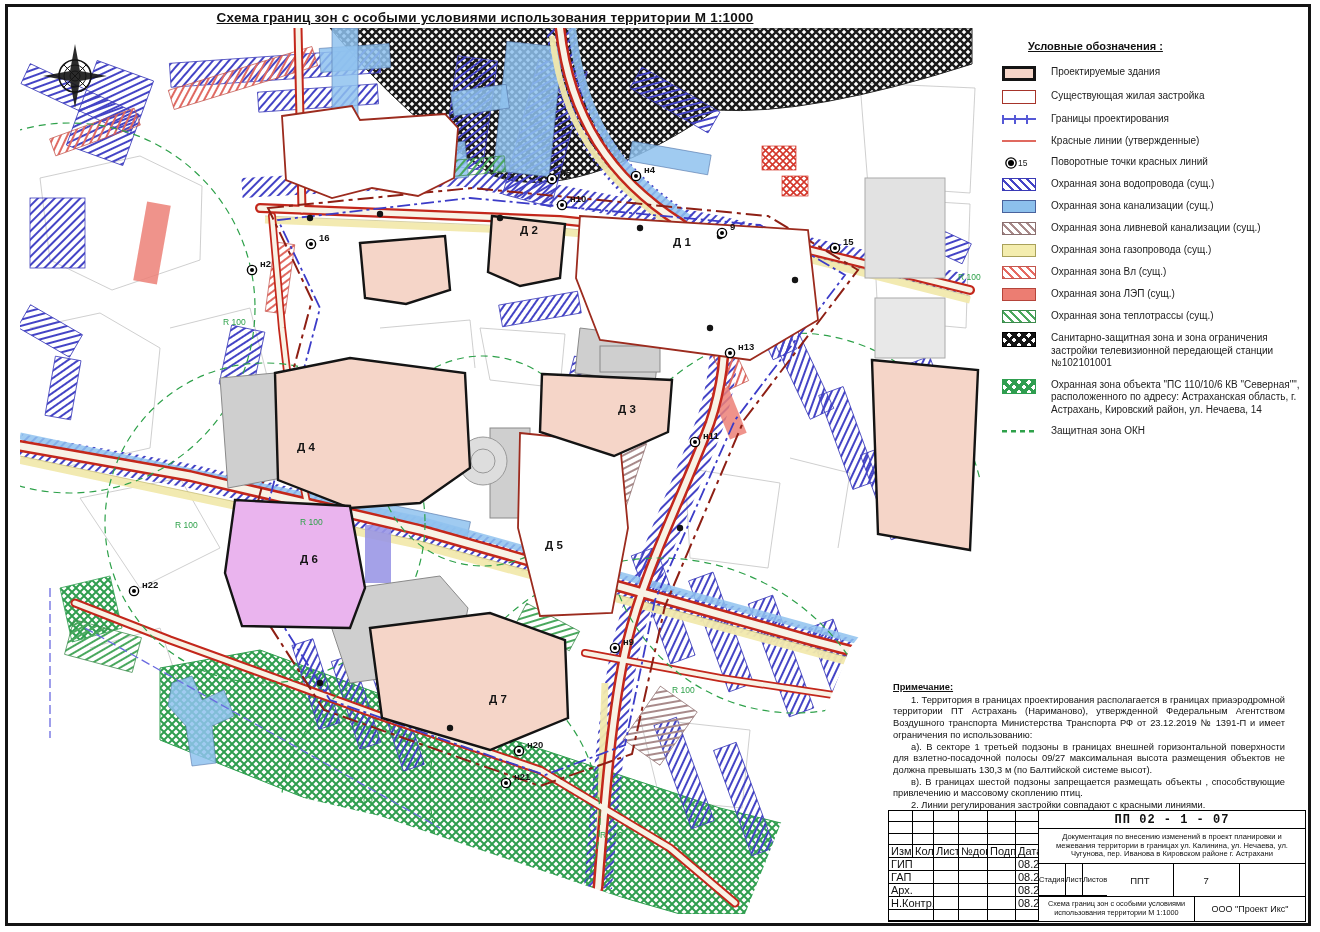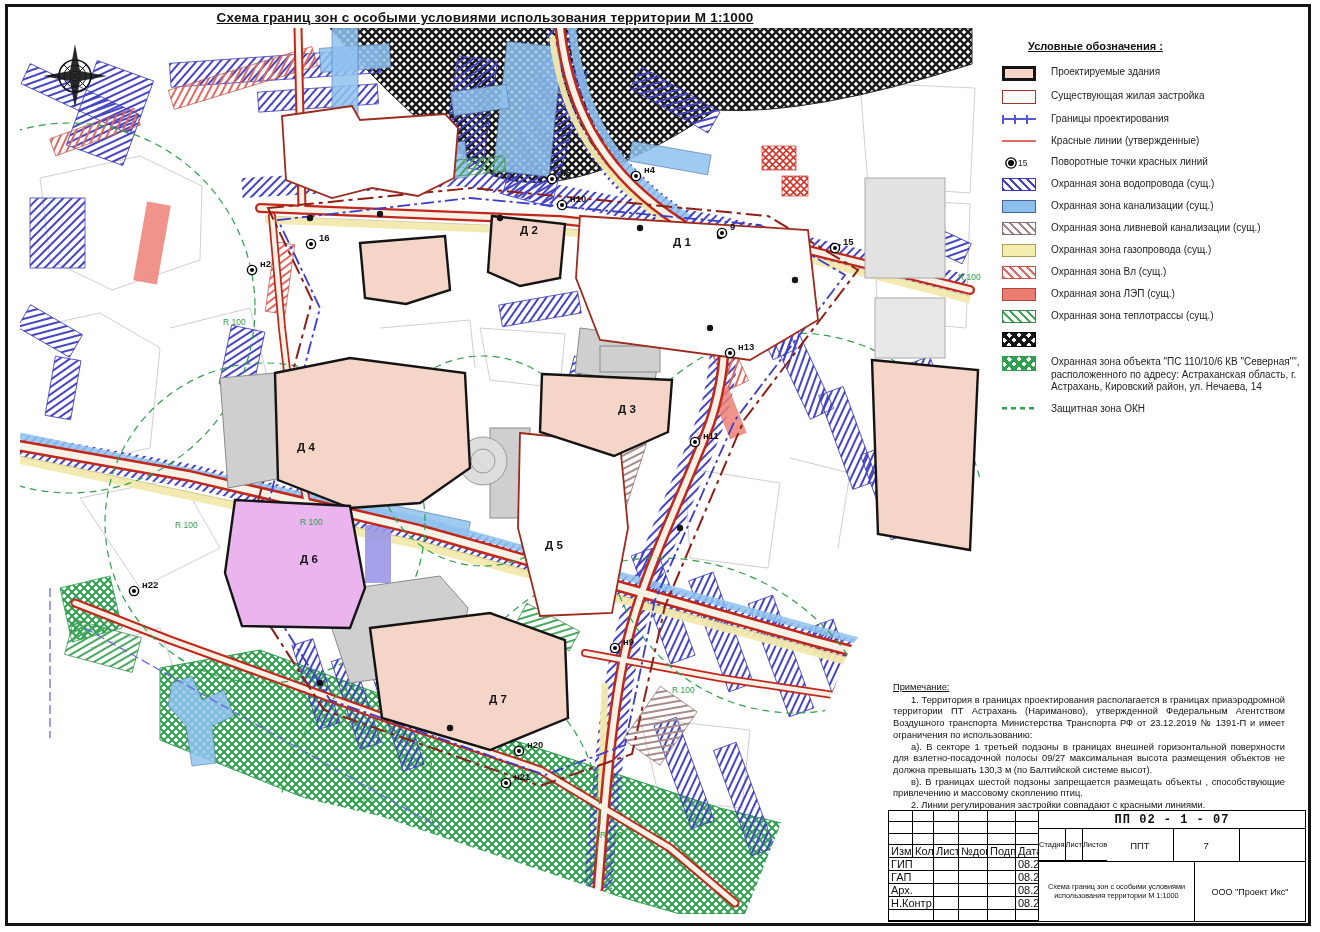--- a/index.html
+++ b/index.html
@@ -29,21 +29,21 @@
   .sw-gas-solid{background:#f4edae;border:1.2px solid #a9a15a;}
   .sw-vl-hatch{background:repeating-linear-gradient(45deg,#e66a62 0 2px,rgba(0,0,0,0) 2px 6px);border:1.2px solid #c4564e;}
   .sw-lep-solid{background:#ec7d72;border:1.2px solid #b5443a;}
   .sw-heat-hatch{background:repeating-linear-gradient(45deg,#4aa85e 0 2px,rgba(0,0,0,0) 2px 6px);border:1.2px solid #3c8a4c;}
   .sw-tv-crosshatch{background:repeating-linear-gradient(45deg,#151515 0 3px,rgba(0,0,0,0) 3px 7px),repeating-linear-gradient(-45deg,#151515 0 3px,rgba(0,0,0,0) 3px 7px);border:1.4px solid #000;height:15px;}
   .sw-ps-crosshatch{background:repeating-linear-gradient(45deg,#2f9e4f 0 3px,rgba(0,0,0,0) 3px 7px),repeating-linear-gradient(-45deg,#2f9e4f 0 3px,rgba(0,0,0,0) 3px 7px);border:1.4px solid #2f9e4f;height:15px;}
   .sw-okn-dash{border:none;height:12px;background:repeating-linear-gradient(90deg,#2ea14a 0 5px,rgba(0,0,0,0) 5px 9px) center/100% 2.5px no-repeat;}
 
   
   .notes{position:absolute;left:893px;top:682px;width:392px;font-size:9.3px;line-height:1.26;text-align:justify;}
-  .notes-heading{font-weight:normal;text-decoration:underline;margin-bottom:1px;}
+  .notes-heading{font-weight:bold;text-decoration:underline;margin-bottom:1px;}
   .notes p{margin:0;text-indent:18px;}
 
   
   .stamp{position:absolute;left:888px;top:810px;width:418px;height:112px;border:1.6px solid #000;box-sizing:border-box;display:flex;font-size:8px;background:#fff;}
   .stamp *{box-sizing:border-box;}
   .st-left{width:150px;display:flex;flex-direction:column;border-right:1.4px solid #000;}
   .st-row{display:flex;flex:0 0 8px;}
   .st-row.hd{flex:0 0 11px;}
   .st-row.sig{flex:0 0 12px;}
   .st-row.fill{flex:1 1 auto;}
@@ -410,20 +410,21 @@
       <div class="legend-row">
         <span class="sw sw-lep-solid"></span>
         <div class="legend-label">Охранная зона ЛЭП (сущ.)</div>
       </div>
       <div class="legend-row">
         <span class="sw sw-heat-hatch"></span>
         <div class="legend-label">Охранная зона теплотрассы (сущ.)</div>
       </div>
       <div class="legend-row">
         <span class="sw sw-tv-crosshatch"></span>
+        <div class="legend-label">Санитарно-защитная зона и зона ограничения застройки телевизионной передающей станции №102101001</div>
       </div>
       <div class="legend-row">
         <span class="sw sw-ps-crosshatch"></span>
         <div class="legend-label">Охранная зона объекта "ПС 110/10/6 КВ "Северная"", расположенного по адресу: Астраханская область, г. Астрахань, Кировский район, ул. Нечаева, 14</div>
       </div>
       <div class="legend-row">
         <span class="sw sw-okn-dash"></span>
         <div class="legend-label">Защитная зона ОКН</div>
       </div>
     </div>
@@ -504,20 +505,21 @@
     <div class="st-row fill">
         <div class="st-c w1" style="width:45px"></div>
         <div class="st-c w3" style="width:25px"></div>
         <div class="st-c w4"></div>
         <div class="st-c w5"></div>
         <div class="st-c w6"></div>
       </div>
   </div>
   <div class="st-right">
     <div class="st-code">ПП 02 - 1 - 07</div>
+    <div class="st-desc">Документация по внесению изменений в проект планировки и межевания территории в границах ул. Калинина, ул. Нечаева, ул. Чугунова, пер. Иванова в Кировском районе г. Астрахани</div>
     <div class="st-mid">
       <div class="st-slw">
         <div class="st-slw-h">
           <div>Стадия</div>
           <div>Лист</div>
           <div>Листов</div>
         </div>
         <div class="st-slw-v">
           <div>ППТ</div>
           <div>7</div>

